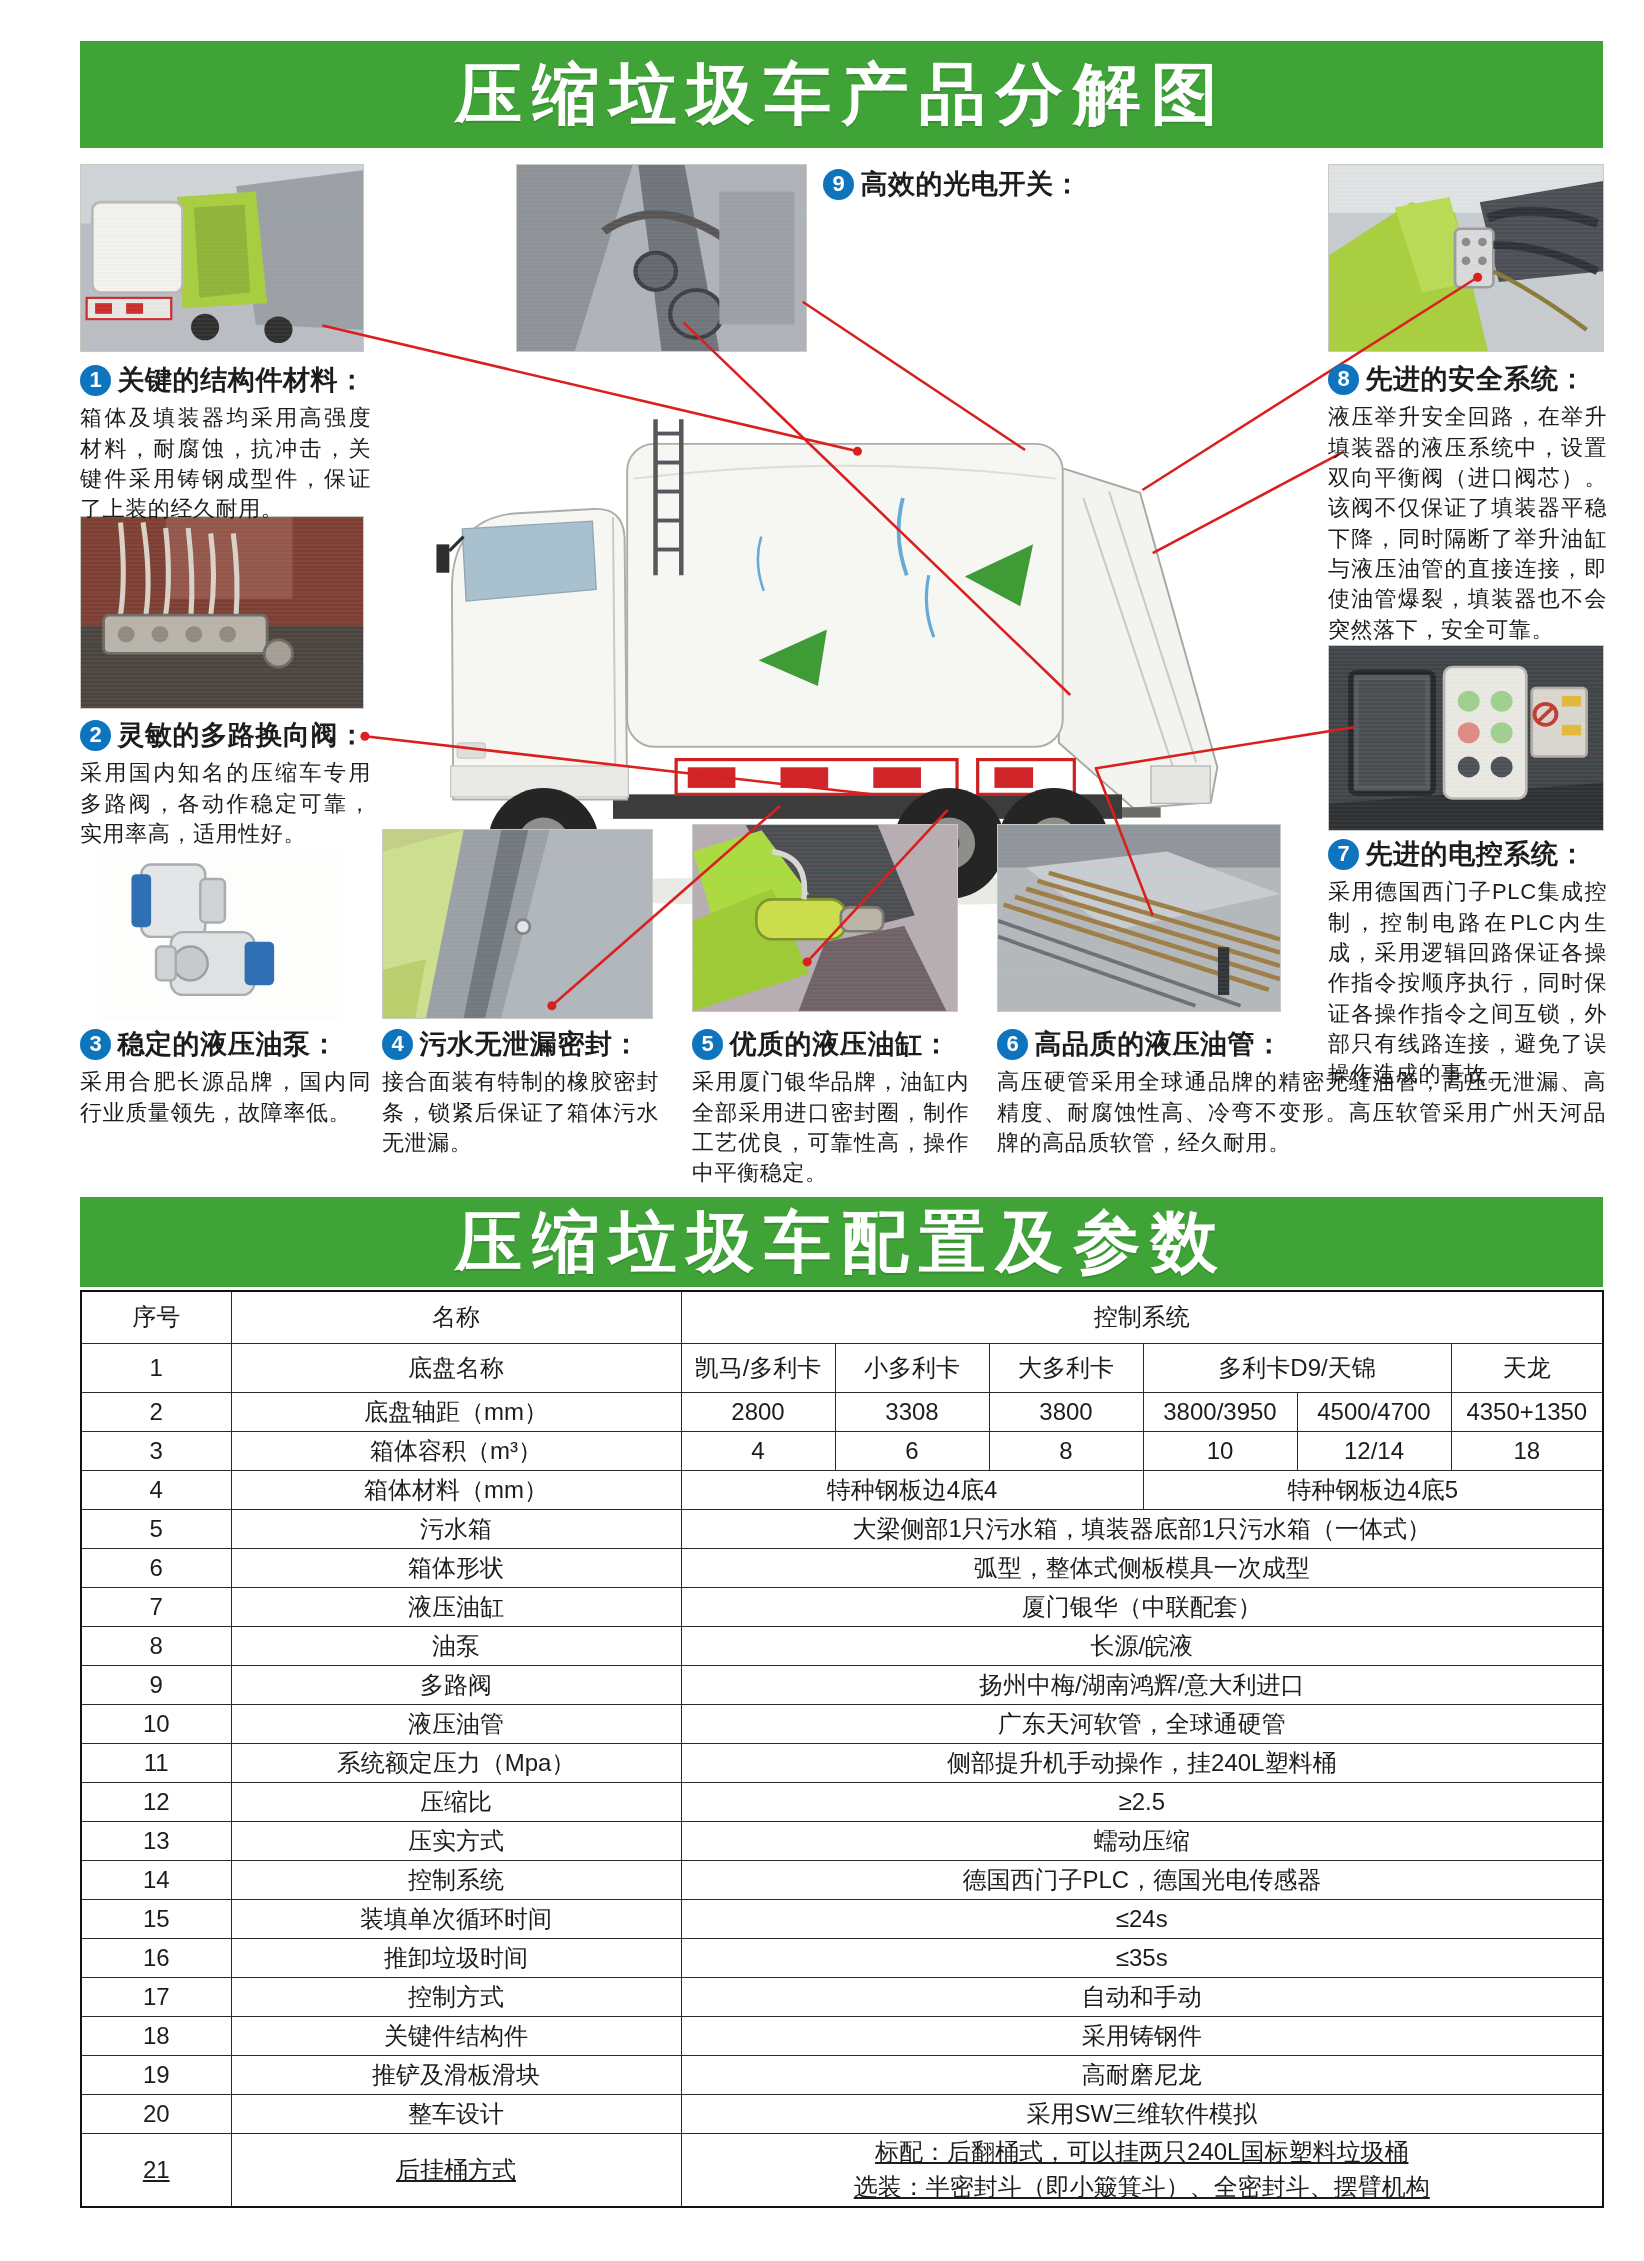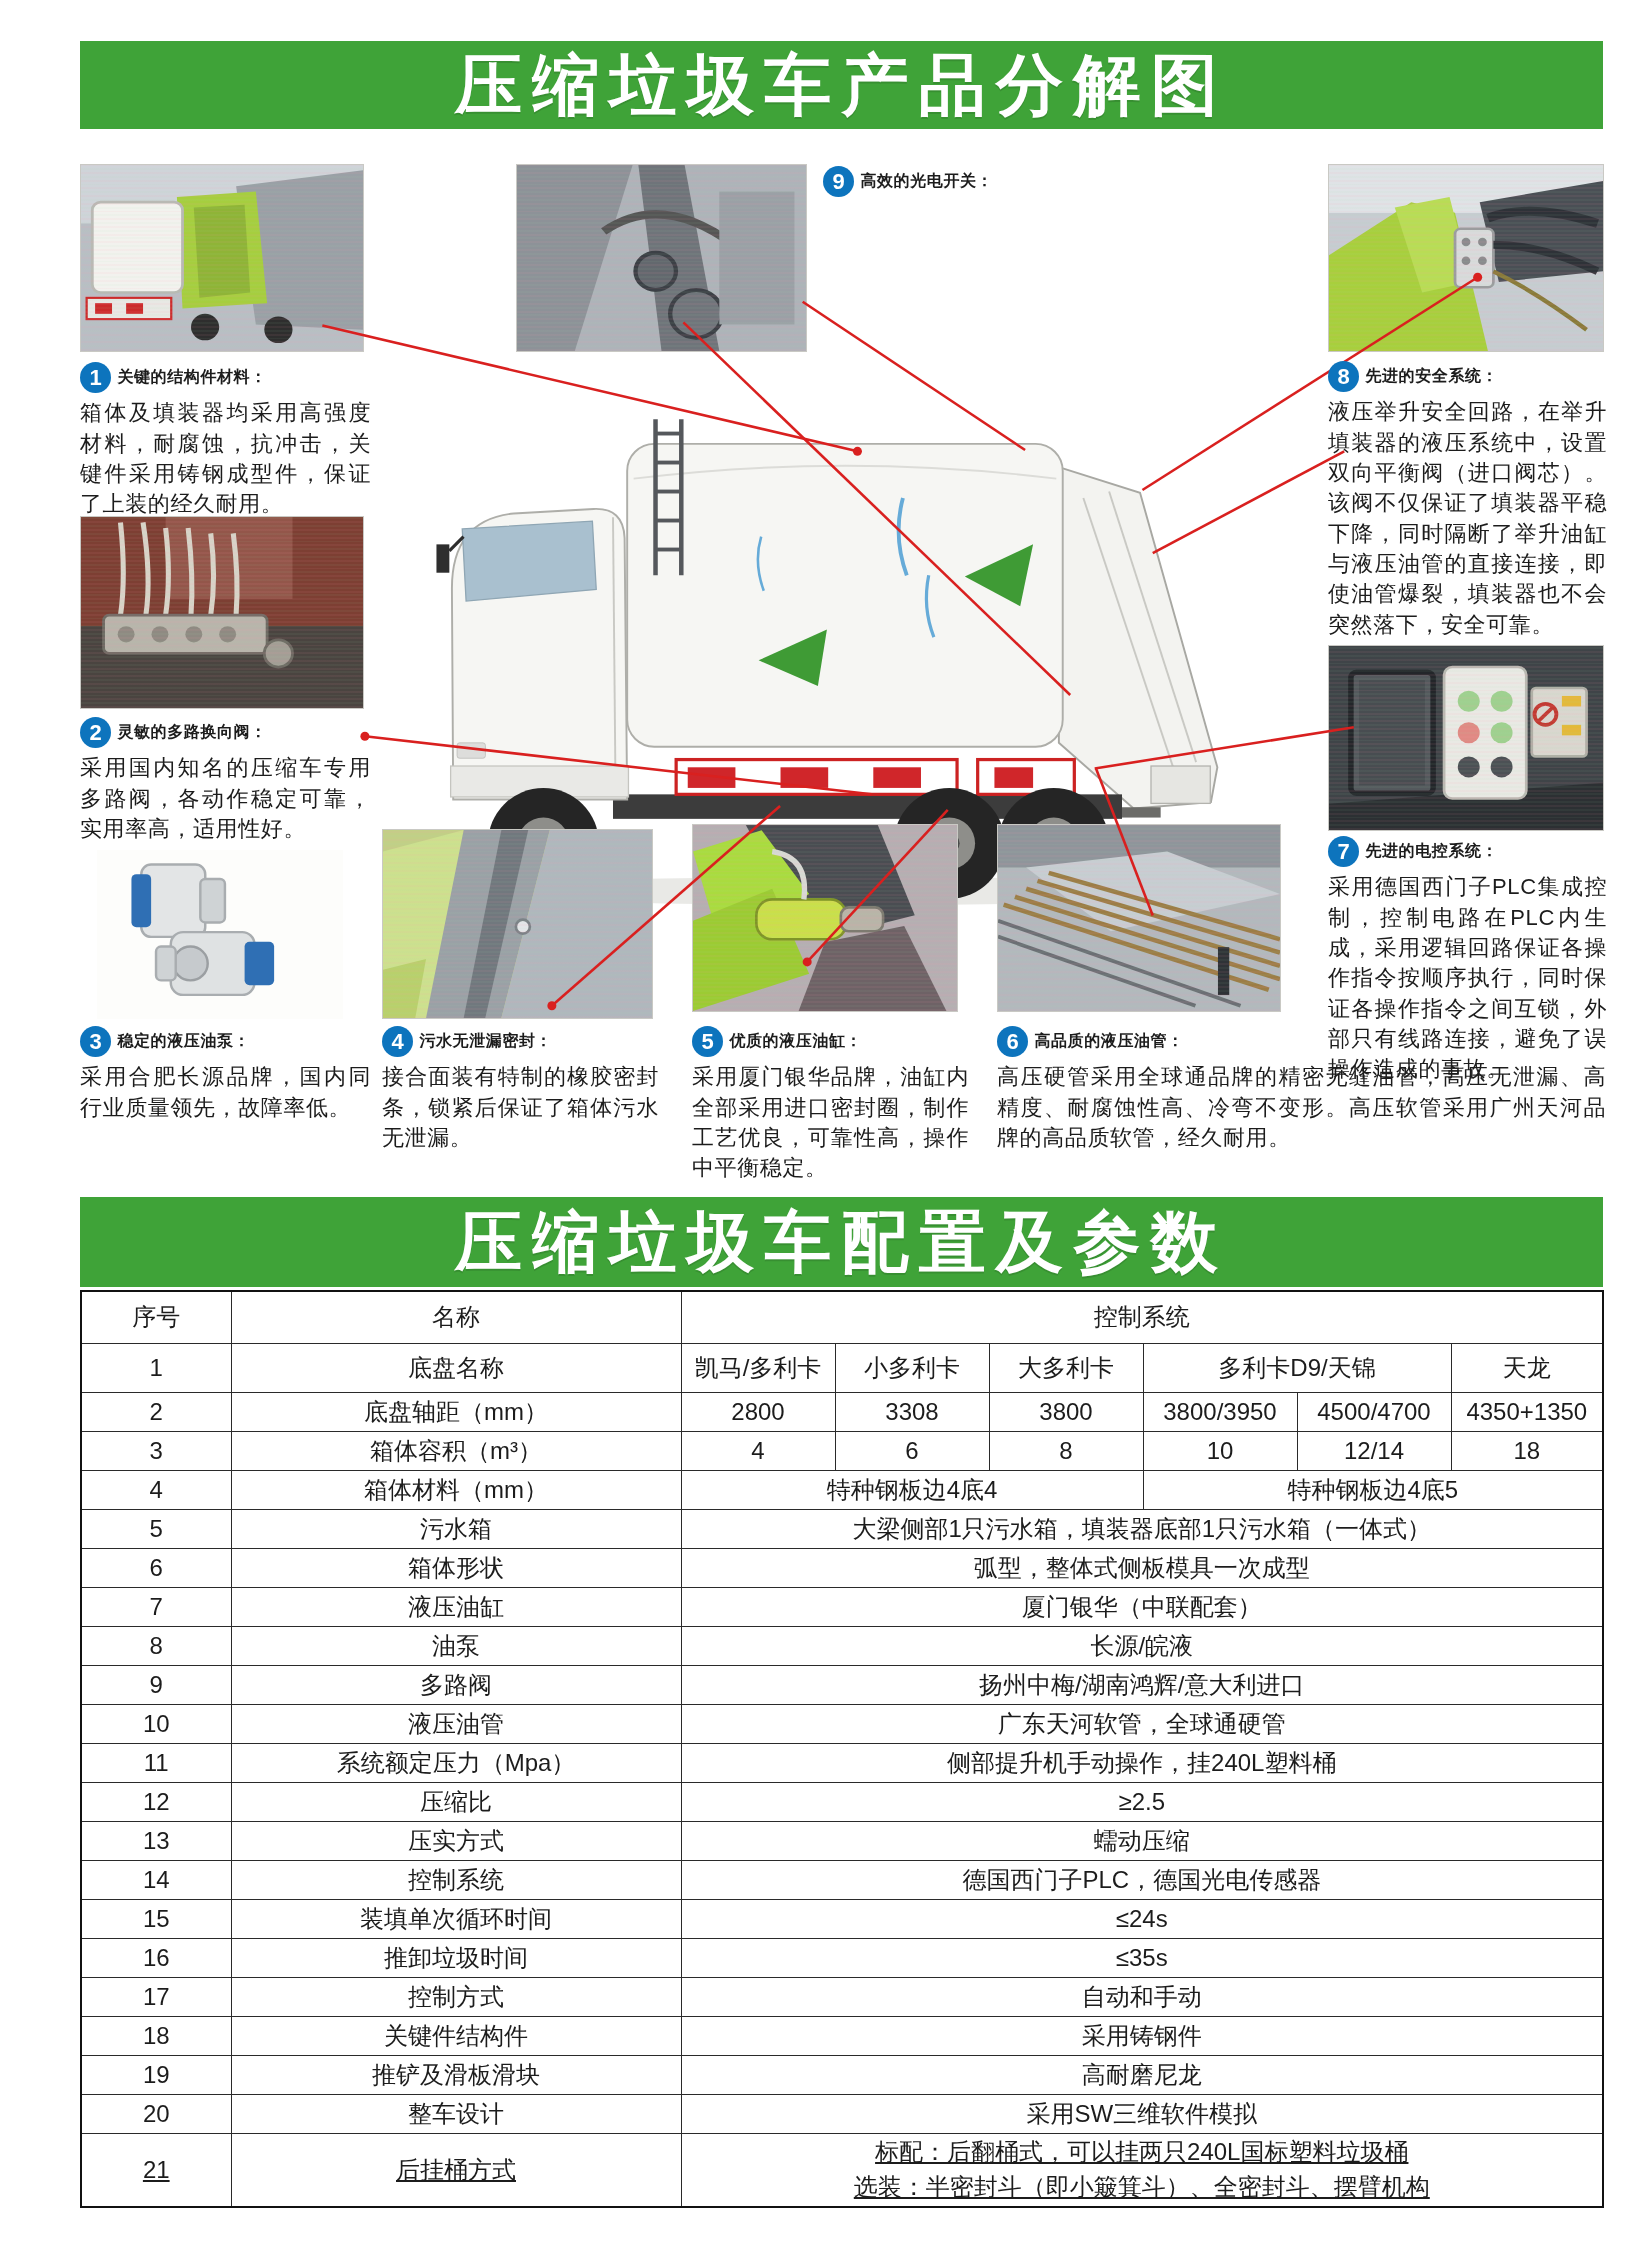--- a/index.html
+++ b/index.html
@@ -6,28 +6,28 @@
     --green:#3fa338; --badge:#0d74bd; --red:#d9201f; --ink:#1c1c1c;
   }
   html,body{margin:0;padding:0;background:#ffffff;}
   #page{position:relative;width:1644px;height:2261px;background:#ffffff;overflow:hidden;
         font-family:"Liberation Sans","DejaVu Sans",sans-serif;color:var(--ink);}
   
   .banner{position:absolute;left:80px;width:1523px;background:var(--green);
           display:flex;align-items:center;justify-content:center;}
   .banner span{color:#fff;font-weight:bold;font-size:67px;letter-spacing:10.3px;
                text-shadow:0 1.9px 0 rgba(0,0,0,.12);}
-  #banner1{top:41px;height:88px;}
+  #banner1{top:41px;height:107px;}
   #banner2{top:1197px;height:90px;justify-content:center;}
   
   .feature{position:absolute;z-index:6;}
   .ftitle{display:flex;align-items:center;gap:6.4px;margin-bottom:5.2px;}
   .badge{flex:0 0 auto;width:31px;height:31px;border-radius:50%;background:var(--badge);
          color:#fff;font-weight:bold;font-size:22px;display:flex;align-items:center;justify-content:center;}
-  .ftext{font-size:16px;font-weight:bold;letter-spacing:0.6px;}
+  .ftext{font-size:27px;font-weight:bold;letter-spacing:0.6px;}
   .fbody{font-size:22px;line-height:1.38;text-align:justify;letter-spacing:0.6px;}
   .f1{left:80px;top:362px;width:291px;}
   .f2{left:80px;top:717px;width:291px;}
   .f3{left:80px;top:1026px;width:291px;}
   .f4{left:382px;top:1026px;width:277px;}
   .f5{left:692px;top:1026px;width:277px;}
   .f6{left:997px;top:1026px;width:609px;}
   .f7{left:1328px;top:836px;width:279px;}
   .f8{left:1328px;top:361px;width:279px;}
   .f9{left:823px;top:166px;width:351px;}

